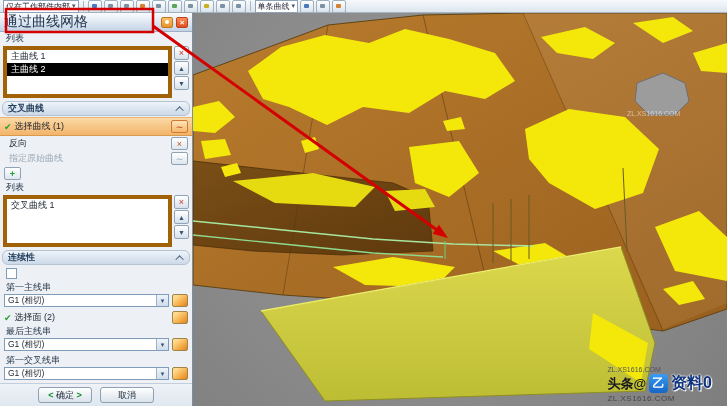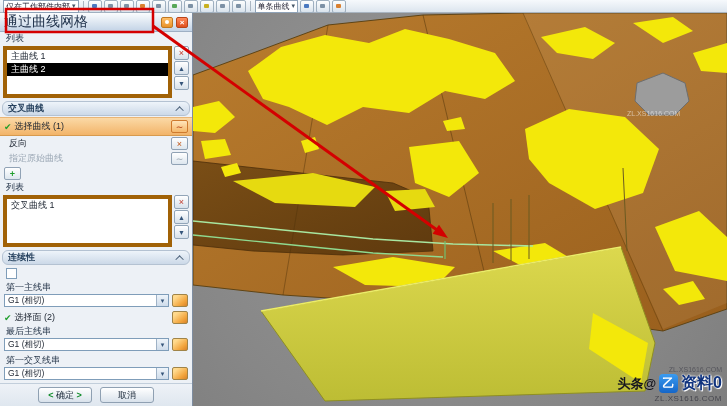--- a/index.html
+++ b/index.html
@@ -86,21 +86,21 @@
     background:linear-gradient(#ffffff,#d9e2eb);display:flex;align-items:center;
     justify-content:center;font-size:9px;color:#1c2a3a;padding:0 6px;}
   .okarr{color:#0d8a28;font-weight:bold;}
 
   
   .viewport{position:absolute;left:193px;top:13px;width:534px;height:393px;z-index:1;
     background:radial-gradient(circle at 45% 40%, #989898, #878787 70%, #7e7e7e);}
   svg.model{position:absolute;left:0;top:0;}
   .faint-wm{position:absolute;left:434px;top:97px;font-size:7px;color:rgba(250,250,250,.55);z-index:2;}
 
-  .watermark{position:absolute;right:5px;bottom:3px;text-align:right;z-index:3;}
+  .watermark{position:absolute;right:15px;bottom:3px;z-index:3;}
   .wm-url-top{font-size:7px;color:#55555c;}
   .wm-row{display:flex;align-items:center;gap:3px;justify-content:flex-end;}
   .wm-prefix{font-size:13px;font-weight:bold;color:#16161f;}
   .wm-logo{width:19px;height:19px;border-radius:4px;background:linear-gradient(#3a9bf0,#1566c8);
     color:#fff;font-size:12px;font-weight:bold;display:flex;align-items:center;justify-content:center;}
   .wm-brand{font-size:16px;font-weight:bold;color:#10337e;
     text-shadow:0 0 2px #fff,0 0 2px #fff,1px 1px 0 #fff;}
   .wm-url-bottom{font-size:8px;color:#46464e;letter-spacing:.5px;}
 
   #annot{position:absolute;left:0;top:0;z-index:60;pointer-events:none;}

